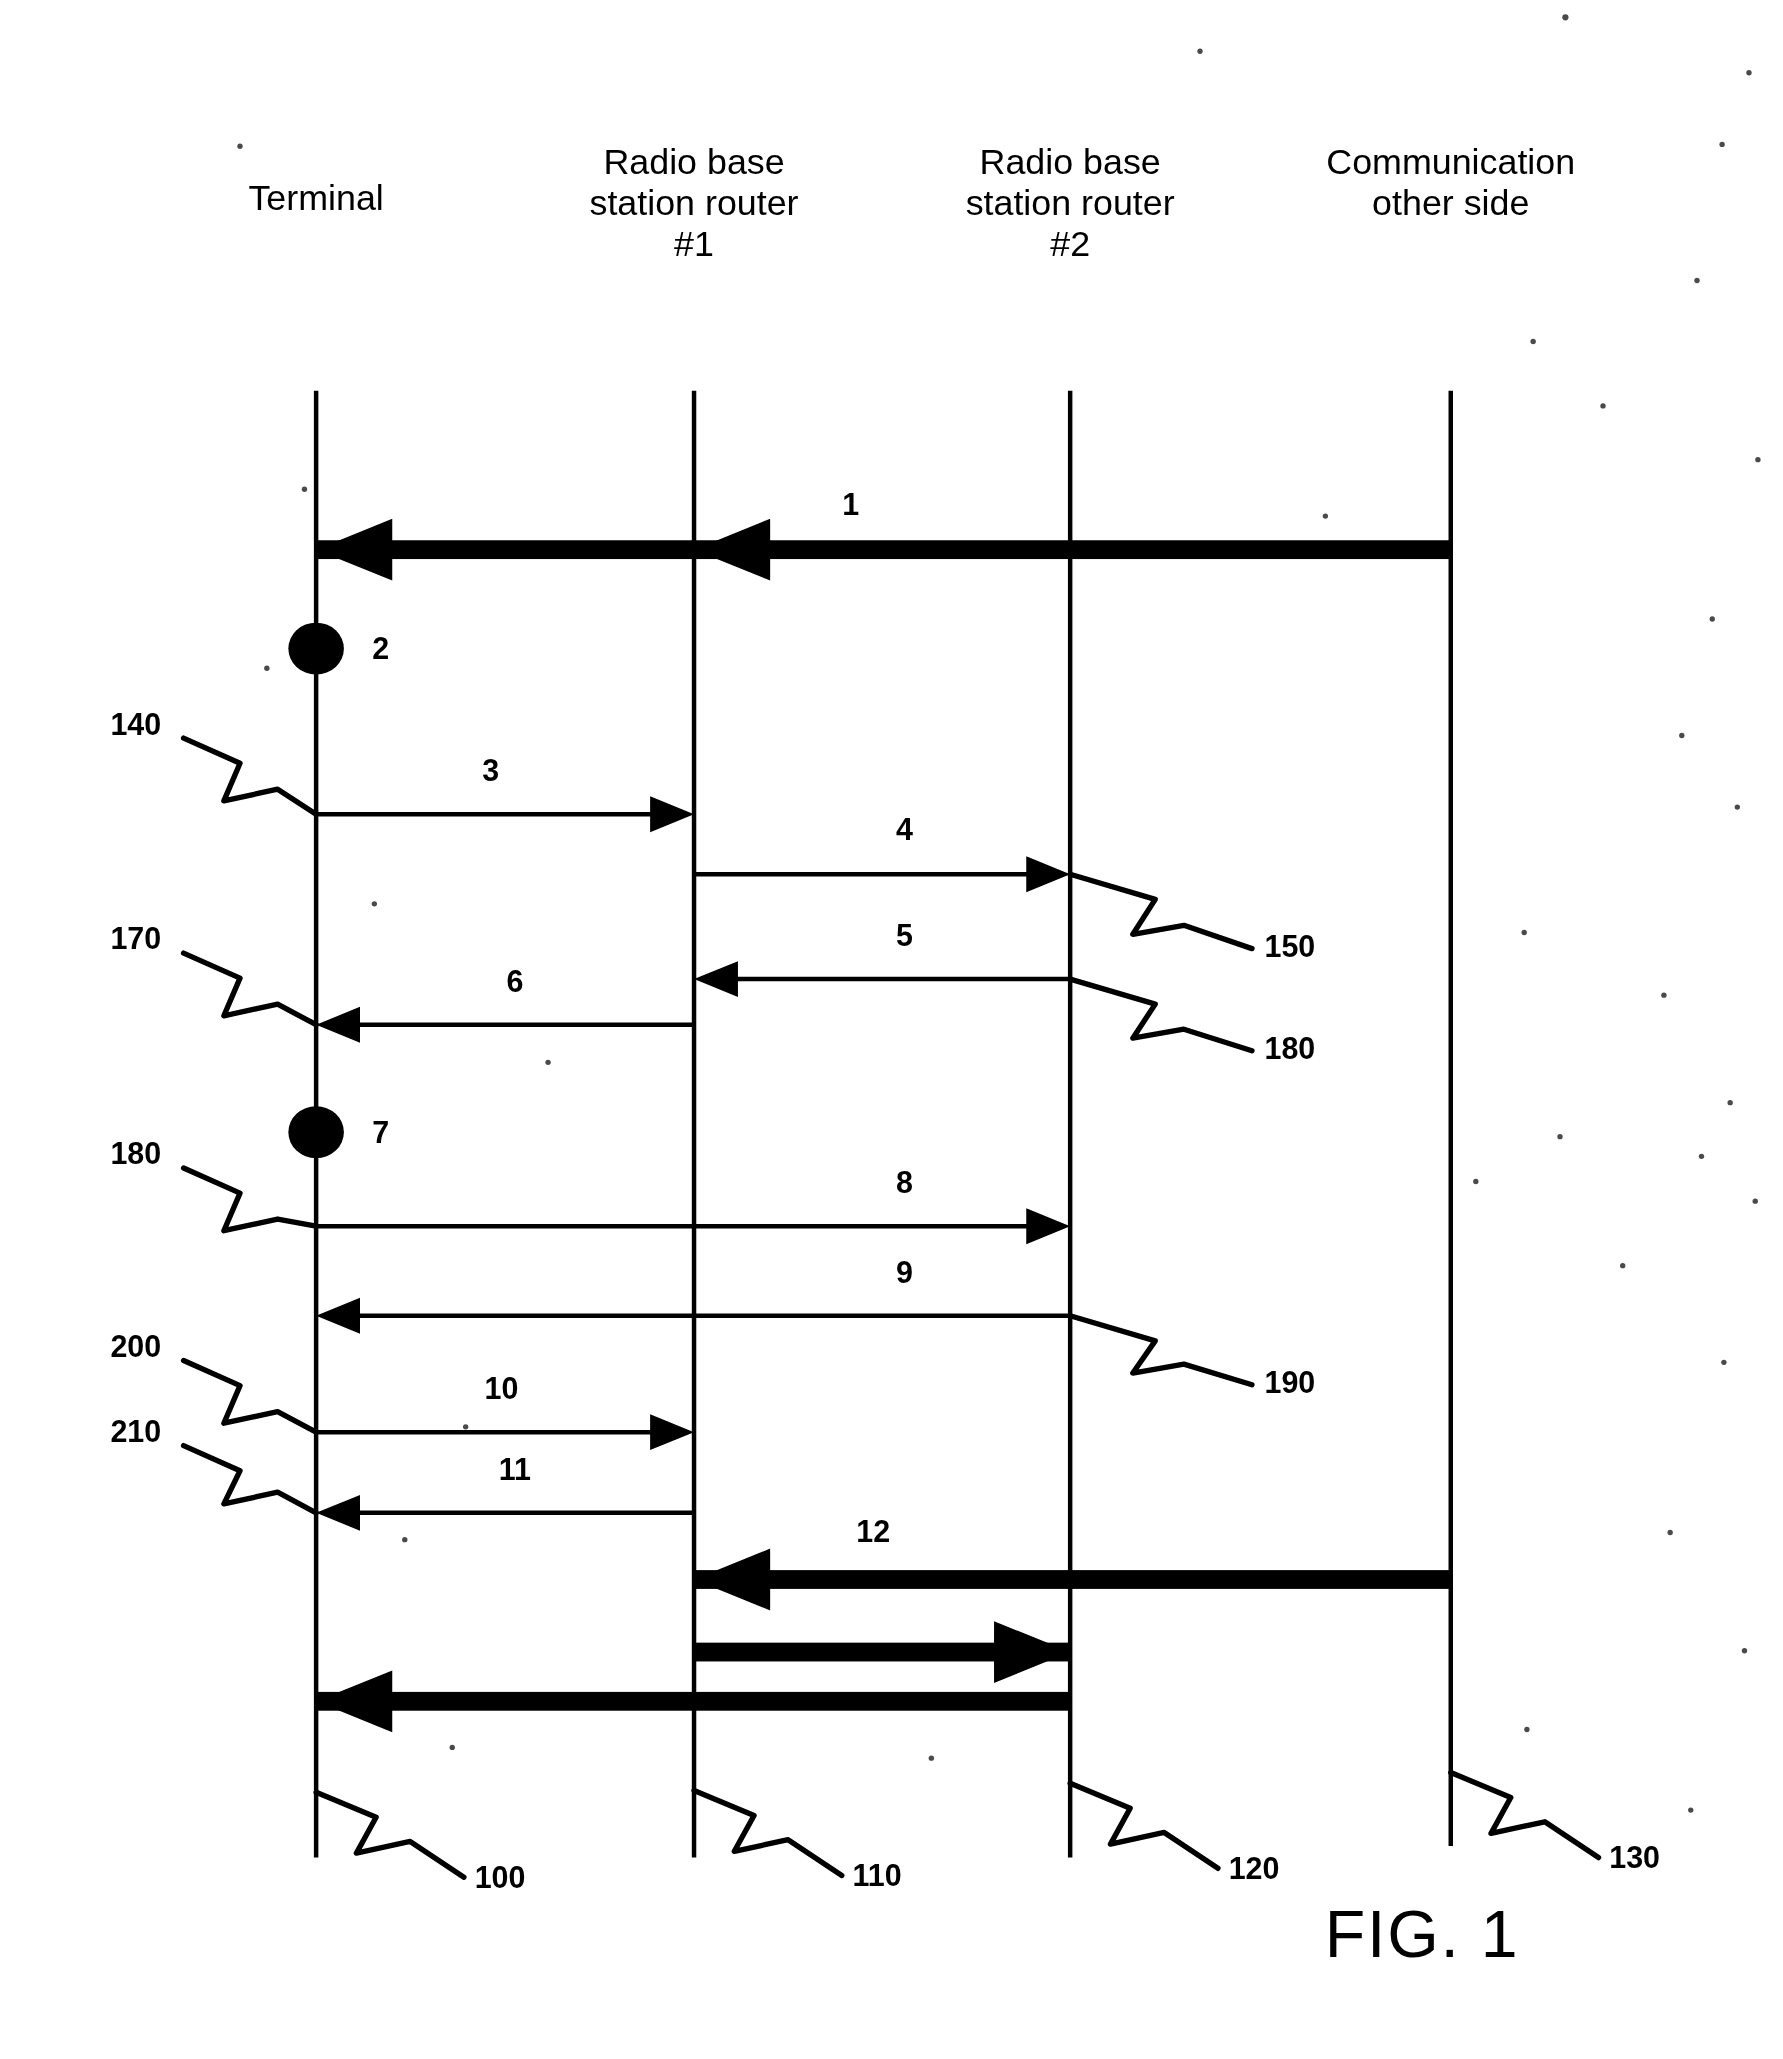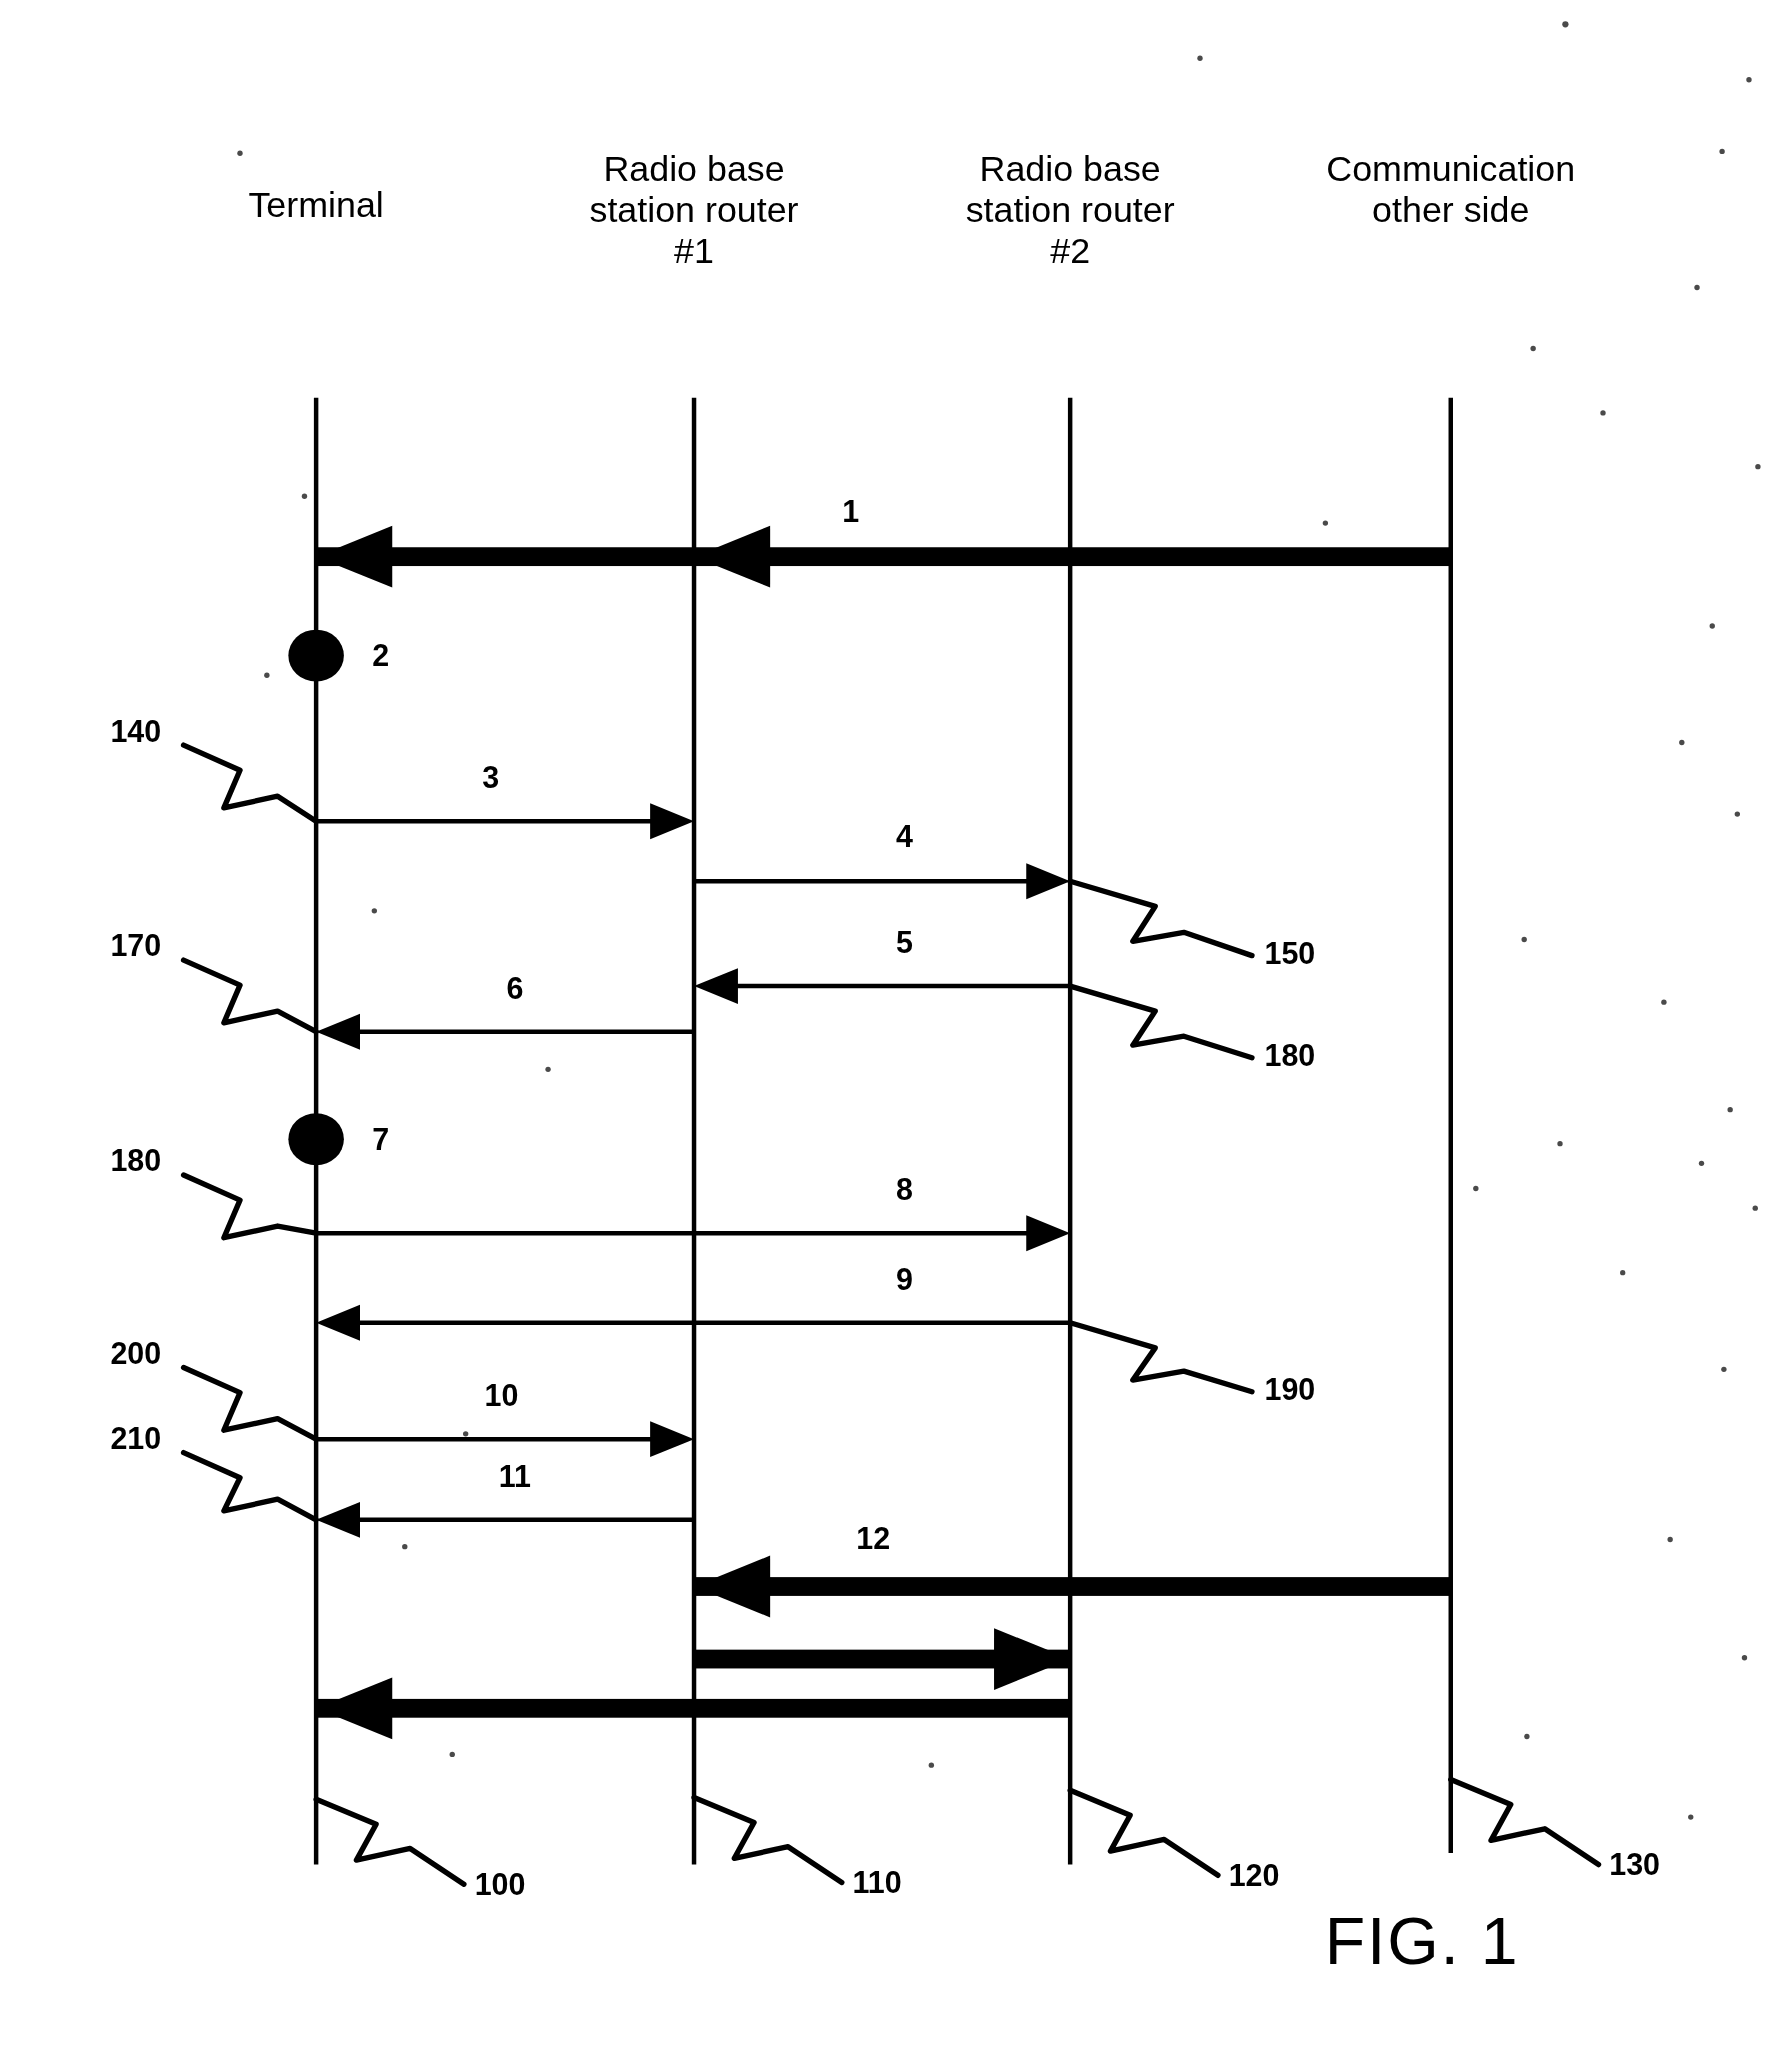--- a/index.html
+++ b/index.html
@@ -12,21 +12,21 @@
     width: 1783px;
     height: 2060px;
     position: relative;
     overflow: hidden;
     font-family: "Liberation Sans", sans-serif;
     color: #000000;
   }
   #figure-root {
     position: absolute;
     left: 0;
-    top: 8px;
+    top: 1px;
     width: 1783px;
     height: 1491px;
   }
   svg.figure-svg {
     display: block;
     width: 1783px;
     height: 2060px;
   }
   text {
     font-family: "Liberation Sans", sans-serif;

